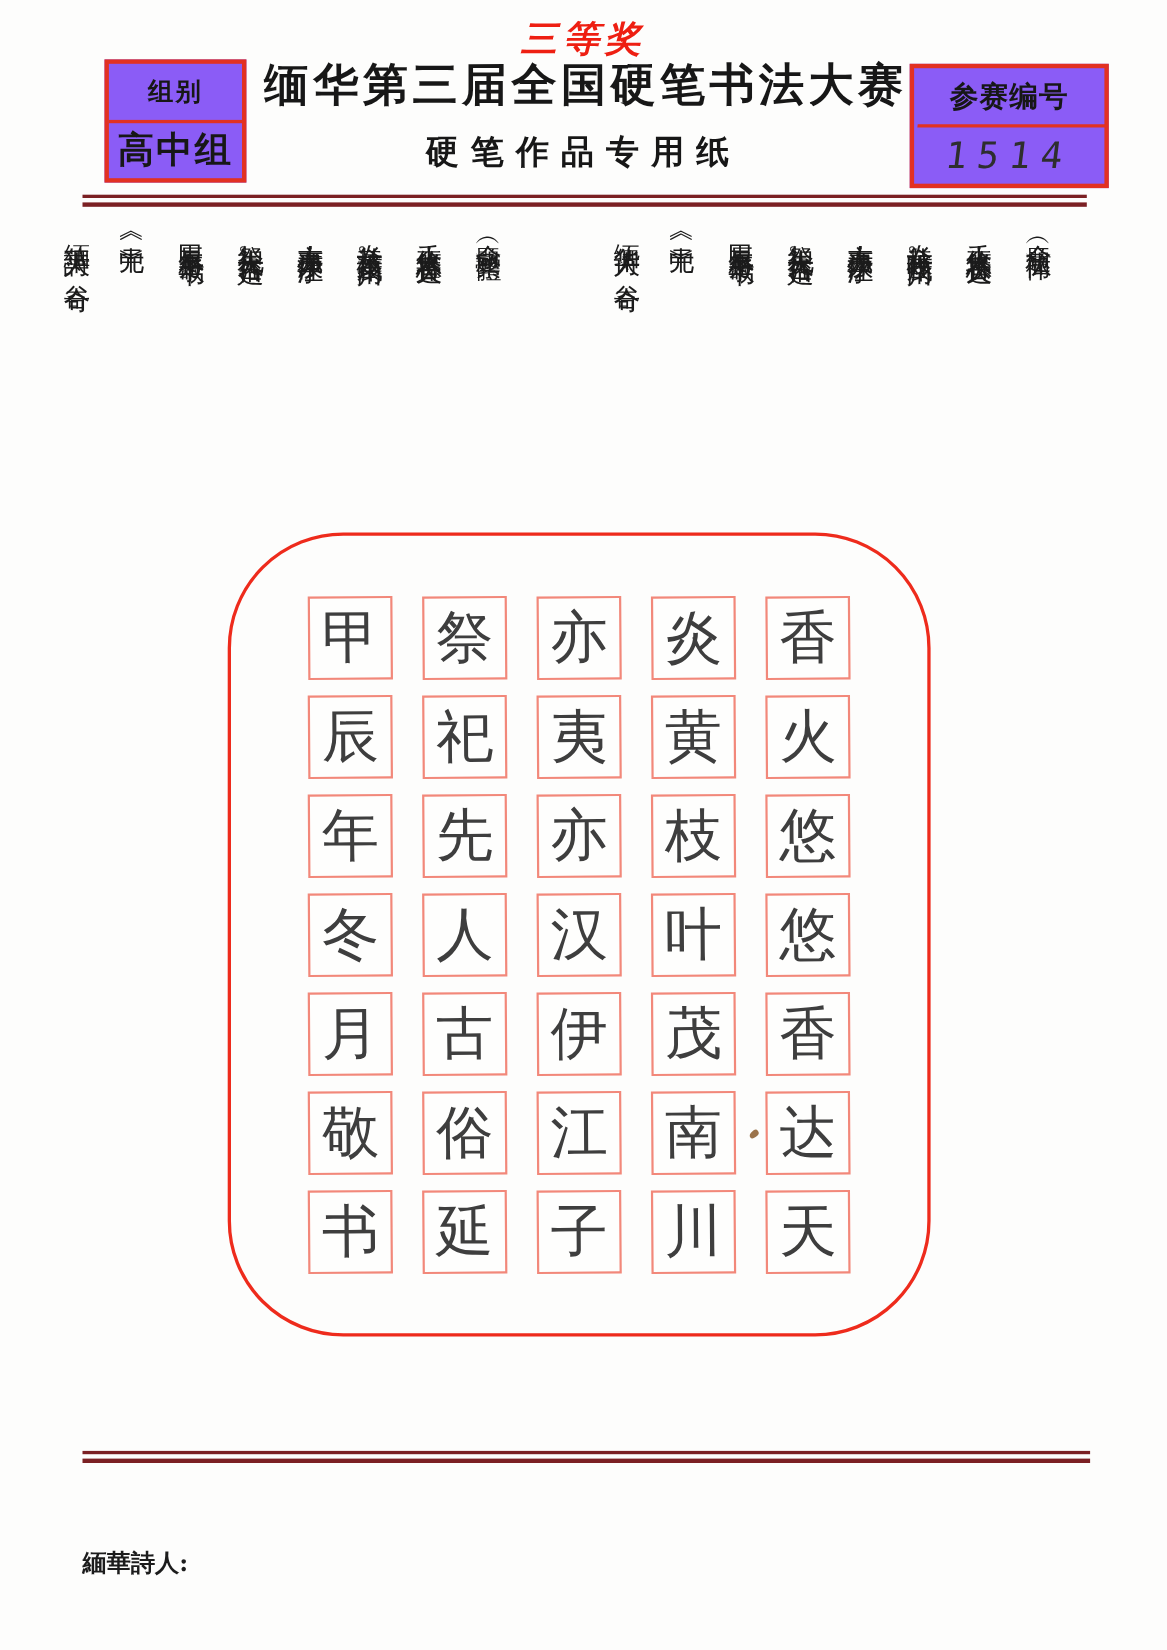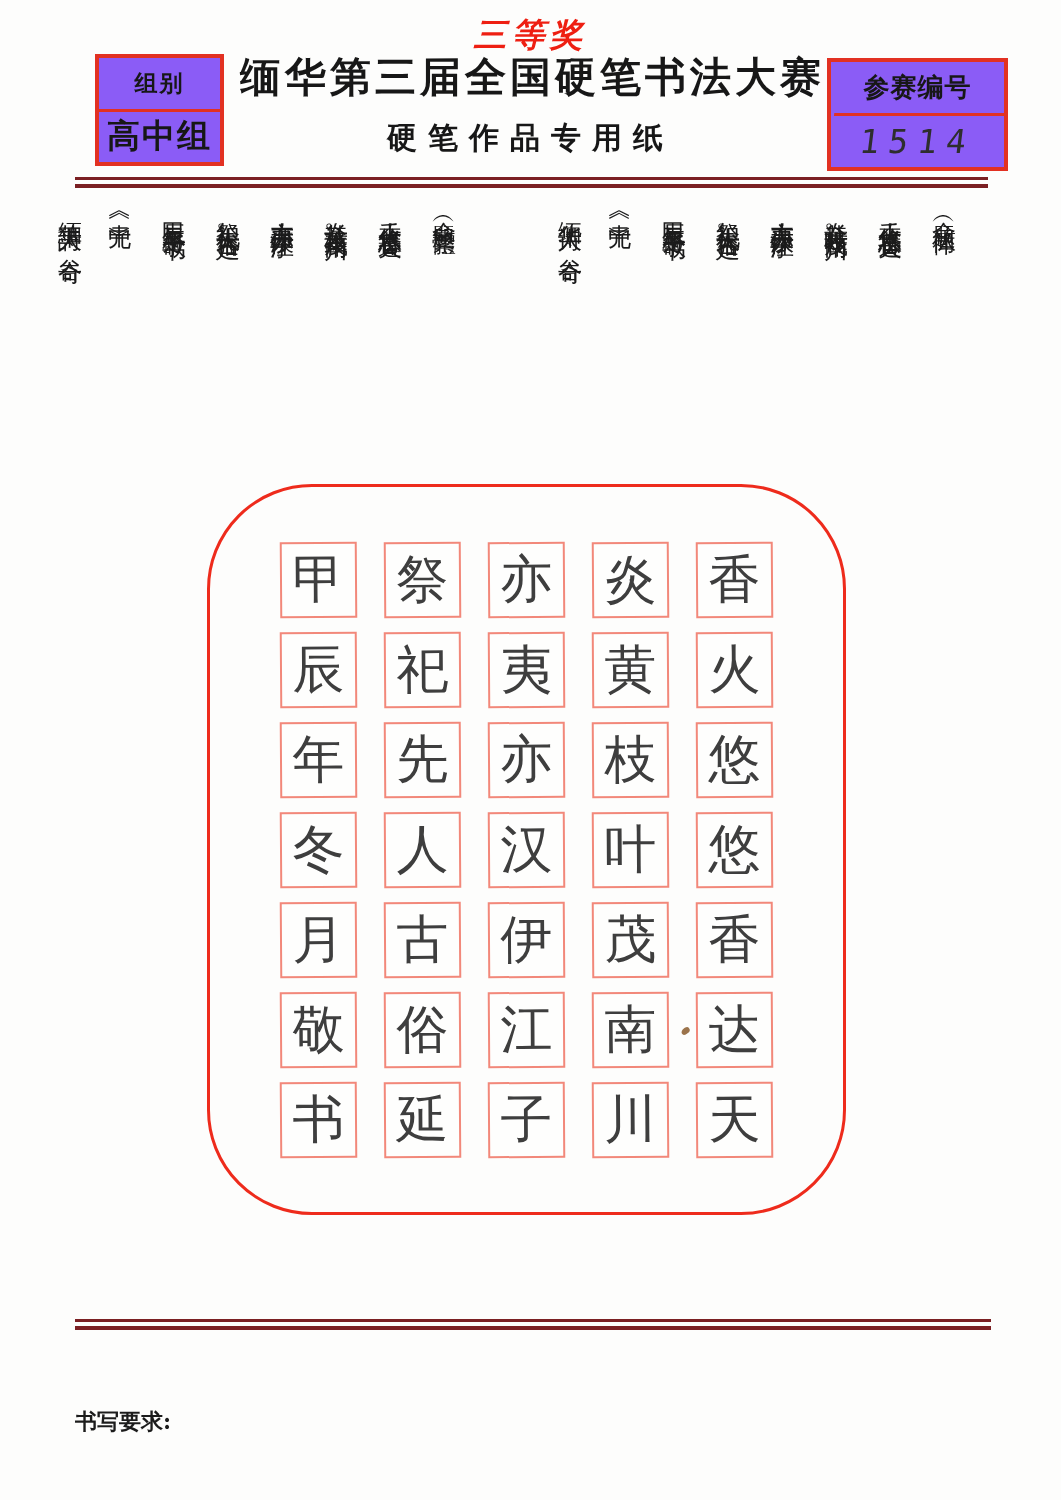--- a/index.html
+++ b/index.html
@@ -213,18 +213,18 @@
       </div>
     <div class="stray-mark"></div>
   </div>
 
   <div class="rule rule-bottom">
     <div class="rule-a"></div>
     <div class="rule-b"></div>
   </div>
 
   <div class="footer">
-    <div class="footer-heading">书写要求:</div>
+    <div class="footer-heading">緬華詩人:</div>
     
     
   </div>
 
 </div>
 
 </body></html>

